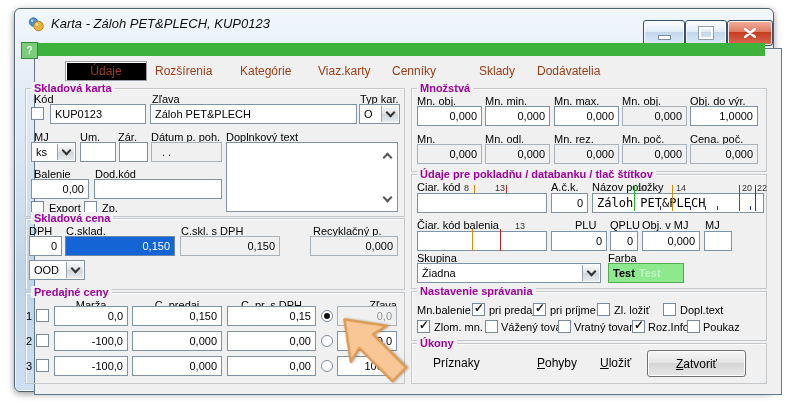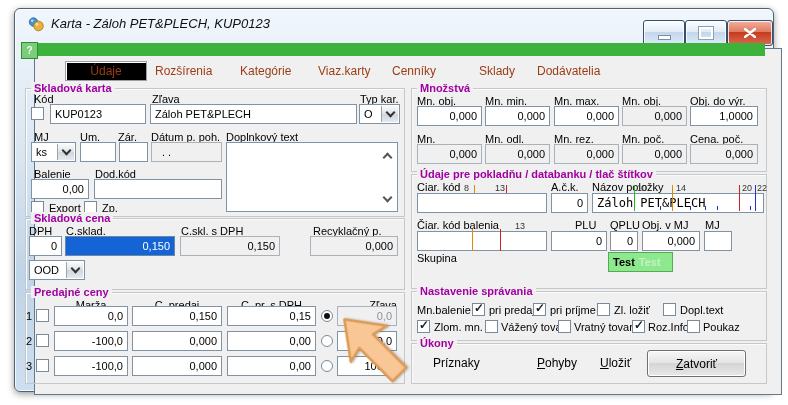--- a/index.html
+++ b/index.html
@@ -270,22 +270,28 @@
   <div class="lbl" style="left:551px;top:219px;padding-left:24px;">PLU</div>
   <div class="field" style="left:551px;top:231px;width:56px;">0</div>
   <div class="lbl" style="left:610px;top:219px;">QPLU</div>
   <div class="field" style="left:610px;top:231px;width:28px;">0</div>
   <div class="lbl" style="left:642px;top:219px;">Obj. v MJ</div>
   <div class="field" style="left:642px;top:231px;width:58px;">0,000</div>
   <div class="lbl" style="left:705px;top:219px;">MJ</div>
   <div class="field left" style="left:704px;top:231px;width:28px;"></div>
 
   <div class="lbl" style="left:417px;top:252px;">Skupina</div>
+  <div class="field left" style="left:417px;top:263px;width:184px;padding-right:18px;">
+    <span>Žiadna</span>
+    <span class="drop">
+        <span class="chev"></span>
+      </span>
+  </div>
   <div class="lbl" style="left:608px;top:252px;">Farba</div>
-  <div class="farba" style="left:608px;top:252px;width:65px;">
+  <div class="farba" style="left:608px;top:263px;width:76px;">
     <span>Test</span>
     <span class="ghost">Test</span>
   </div>
 
   <div class="grp" style="left:411px;top:291px;width:354px;height:48px;"></div>
   <div class="grp-title" style="left:417px;top:285px;">Nastavenie správania</div>
 
   <div class="lbl" style="left:417px;top:304px;">Mn.balenie</div>
   <div class="cb checked" style="left:472px;top:303px;"></div>
   <div class="lbl" style="left:489px;top:304px;">pri predaji</div>

